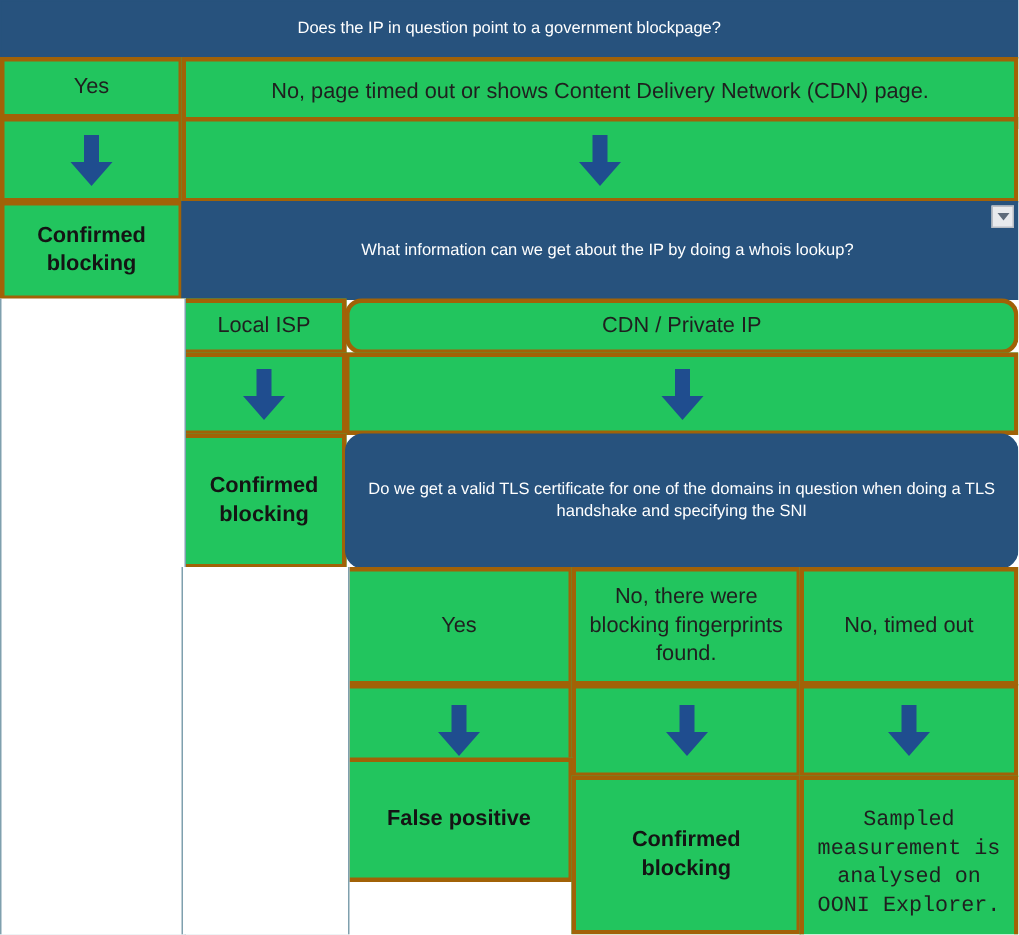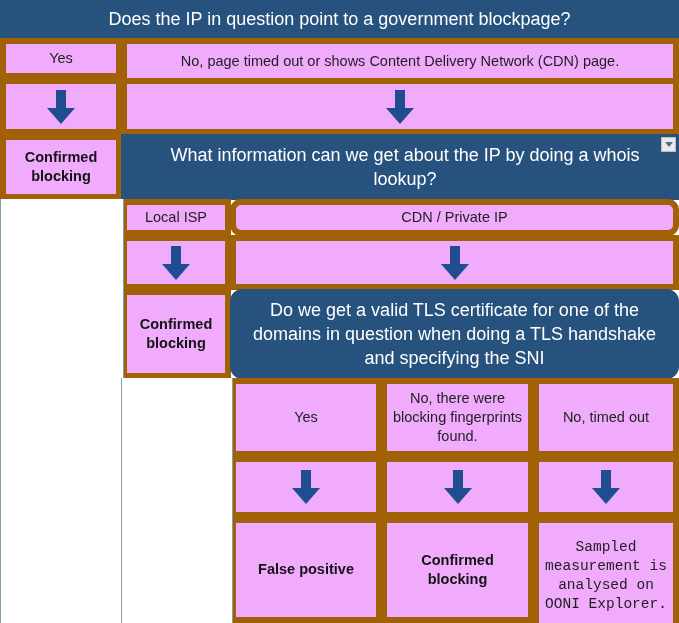--- a/index.html
+++ b/index.html
@@ -26,30 +26,30 @@
     position: absolute;
     box-sizing: border-box;
     display: flex;
     align-items: center;
     justify-content: center;
     text-align: center;
     color: #1a1a1a;
     font-size: 14.5px;
     line-height: 1.32;
     padding: 2px 6px;
-    background: #f0abfc;
-    border: 6px solid #a16207;
+    background: #22c55e;
+    border: 3px solid #a16207;
   }
 
   
   .banner {
     background: #27527d;
     color: #ffffff;
     border: 1px solid #27527d;
-    font-size: 18px;
+    font-size: 11px;
     line-height: 1.35;
     font-weight: 400;
   }
   .banner.tight { padding: 2px 14px; }
 
   .answer { font-size: 14.5px; color: #1f1f1f; }
 
   .verdict {
     font-weight: bold;
     font-size: 14.5px;
@@ -193,21 +193,21 @@
   </div>
 
   <div class="cell arrow-cell" style="left:533px; top:456px; width:146px; height:62px;">
     <span class="arrow">
       <svg width="30" height="36" viewBox="0 0 30 36" aria-hidden="true">
         <polygon points="10,1 20,1 20,19 29,19 15,35 1,19 10,19" fill="#1f4d8f"></polygon>
       </svg>
     </span>
   </div>
 
-  <div class="cell verdict" style="left:230px; top:517px; width:152px; height:106px;">
+  <div class="cell verdict" style="left:230px; top:505px; width:152px; height:83px;">
     <span>False positive</span>
   </div>
 
   <div class="cell verdict" style="left:381px; top:517px; width:153px; height:106px;">
     <span>Confirmed blocking</span>
   </div>
 
   <div class="cell answer" style="left:533px; top:517px; width:146px; height:118px;font-family:Liberation Mono, monospace;">
     <span>Sampled measurement is analysed on OONI Explorer.</span>
   </div>

